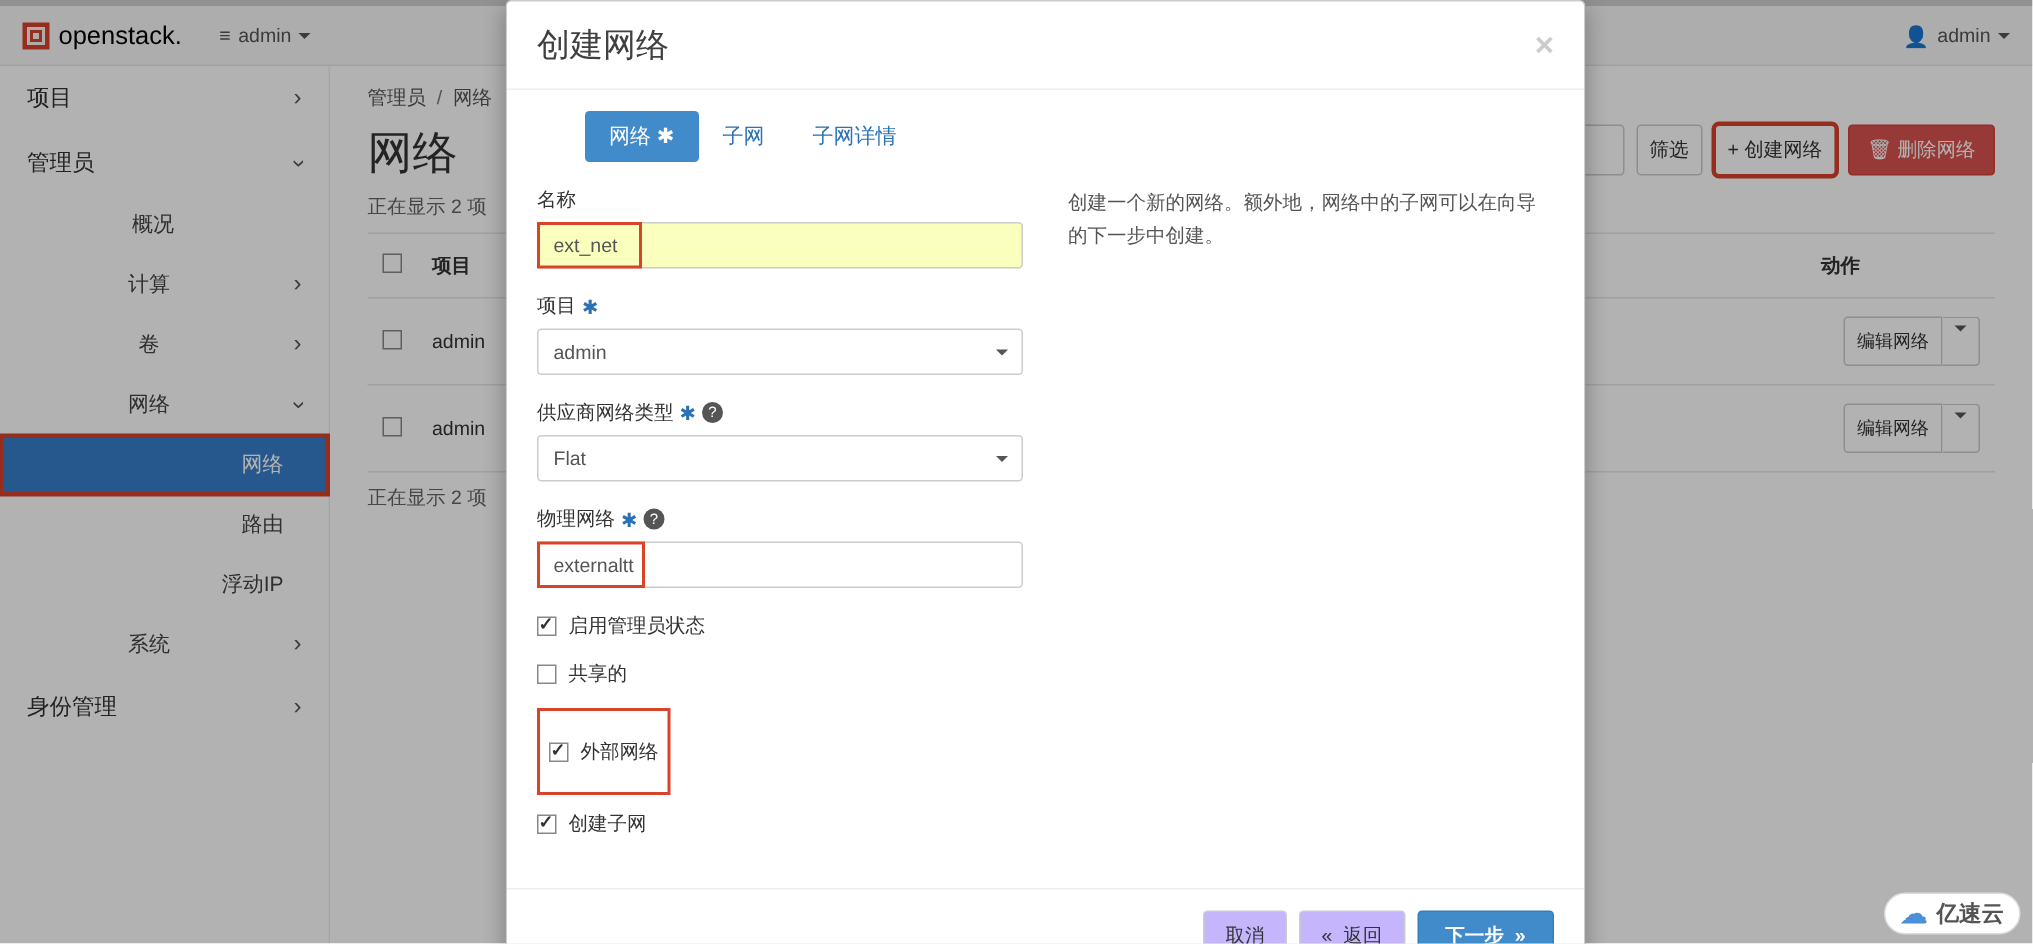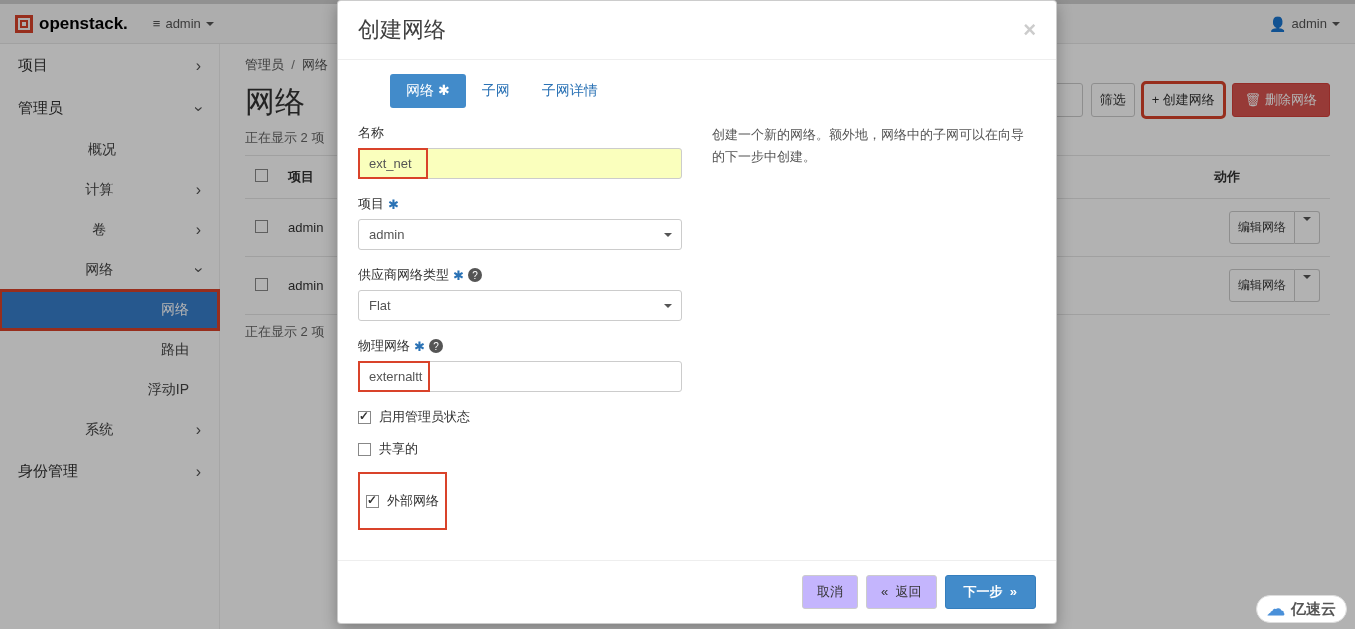--- a/index.html
+++ b/index.html
@@ -16,21 +16,21 @@
     .topbar {
       height: 40px;
       background: #f8f8f8;
       border-bottom: 1px solid #e7e7e7;
       display: flex;
       align-items: center;
       padding: 0 15px;
       justify-content: space-between;
     }
     .topbar-left { display: flex; align-items: center; gap: 25px; }
-    .logo { display: flex; align-items: center; gap: 6px; font-size: 17px; font-weight: bold; color: #000; }
+    .logo { display: flex; align-items: center; gap: 6px; font-size: 17px; font-weight: normal; color: #000; }
     .logo-icon { width: 18px; height: 18px; display: inline-block; border: 3px solid #d9432a; position: relative; }
     .logo-icon::after { content: ""; position: absolute; inset: 2px; border: 2px solid #d9432a; }
     .top-dropdown { display: flex; align-items: center; gap: 5px; color: #555; cursor: pointer; }
     .caret { border-top: 4px solid #555; border-left: 4px solid transparent; border-right: 4px solid transparent; }
     .user-icon { font-size: 14px; }
     .page-wrapper { display: flex; height: calc(100% - 40px); }
     .sidebar {
       width: 220px;
       border-right: 1px solid #eee;
       background: #fff;
@@ -334,20 +334,24 @@
         <div class="check-line">
           <span class="cb"></span>
           <span>共享的</span>
         </div>
         <div style="display:inline-block; border:2px solid #d9432a; padding: 18px 6px; margin-bottom:10px;">
           <div class="check-line" style="margin-bottom:0;">
             <span class="cb checked"></span>
             <span>外部网络</span>
           </div>
         </div>
+        <div class="check-line">
+          <span class="cb checked"></span>
+          <span>创建子网</span>
+        </div>
       </div>
       <div class="helptext">创建一个新的网络。额外地，网络中的子网可以在向导的下一步中创建。</div>
     </div>
   </div>
   <div class="modal-footer">
     <button class="btn-light">取消</button>
     <button class="btn-light">
       <span>«</span>
       &nbsp;<span>返回</span>
     </button>

